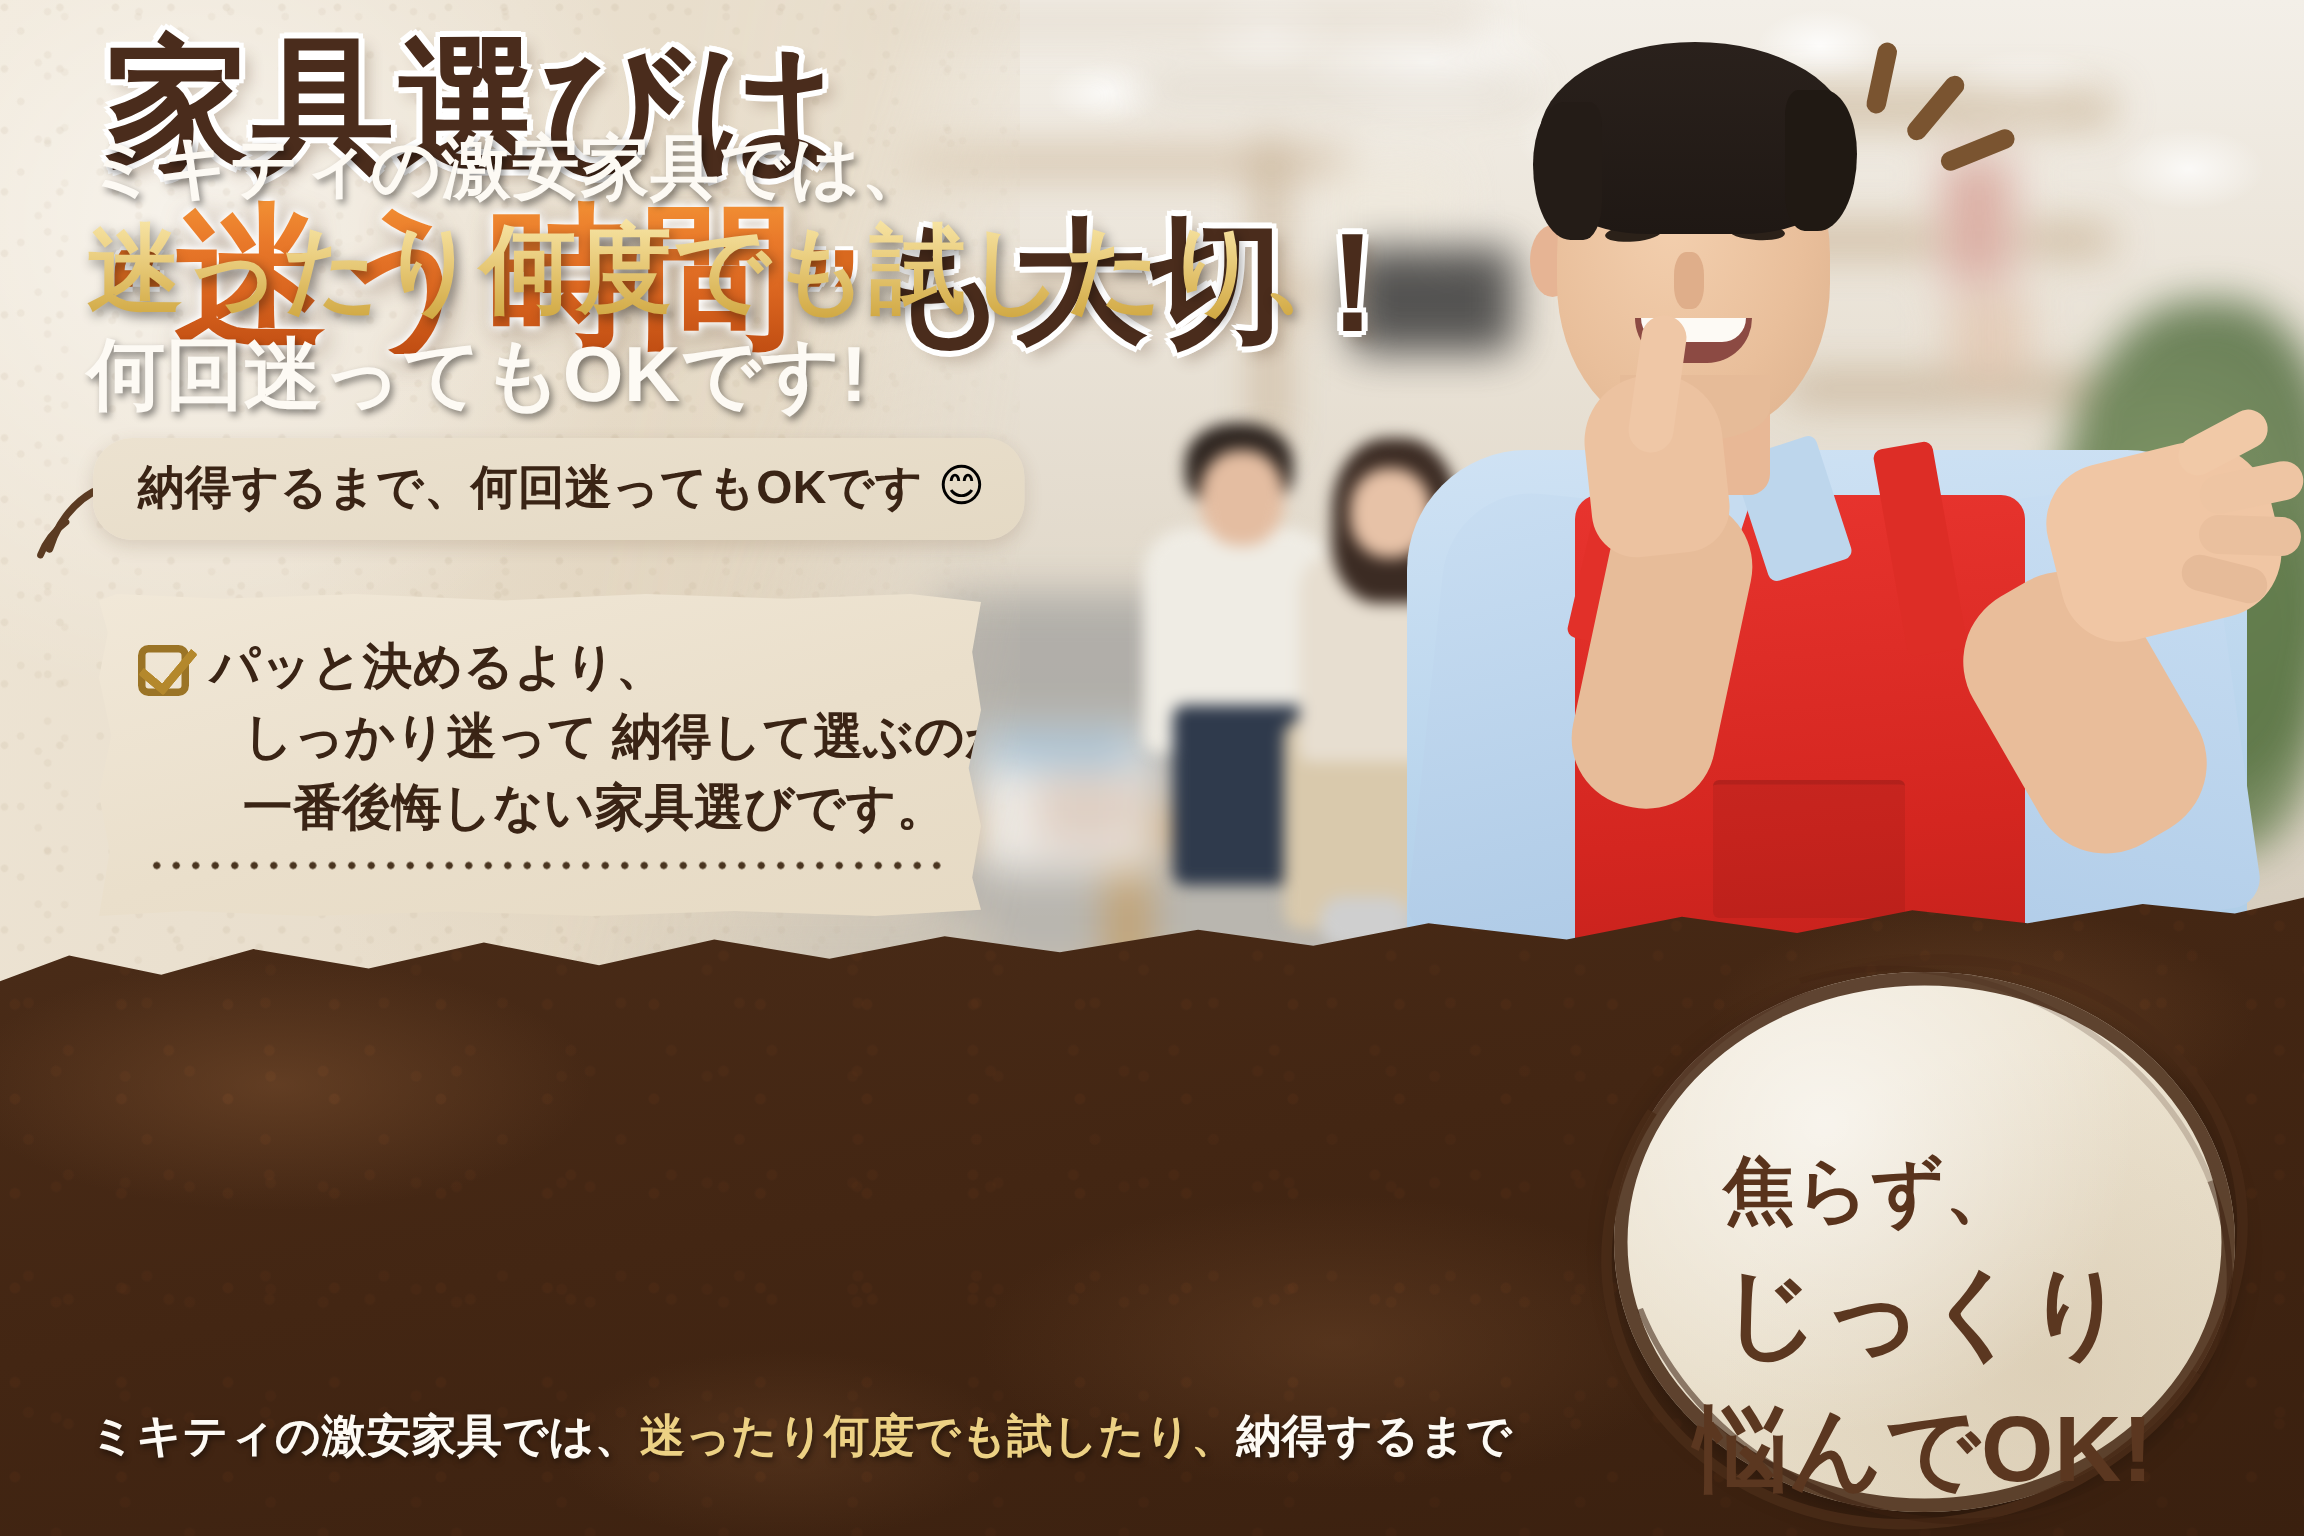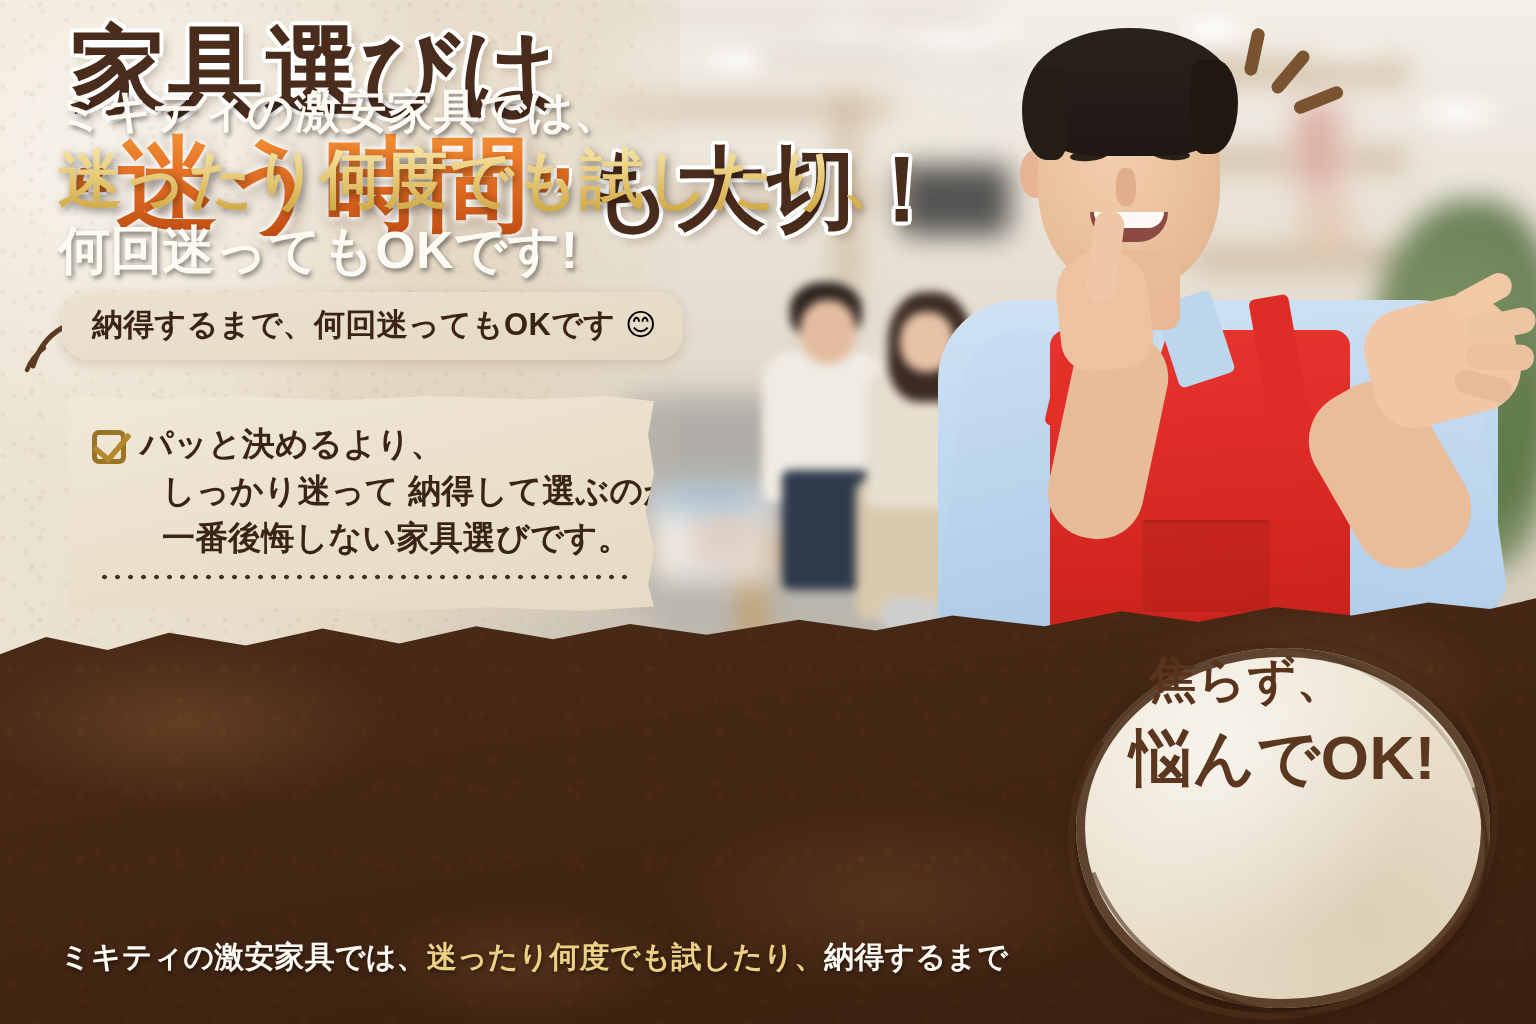--- a/index.html
+++ b/index.html
@@ -295,21 +295,21 @@
     border-top-color:rgba(74,44,24,.35);
     border-right-color:rgba(74,44,24,.72);
     transform:rotate(-14deg);
   }
   .badge-ring2 {
     position:absolute; left:-3px; top:2px; right:-4px; bottom:-2px;
     border-radius:50%; border:4px solid rgba(60,34,18,.55);
     border-left-color:transparent; border-top-color:rgba(60,34,18,.2);
     transform:rotate(26deg);
   }
-  .badge-text { position:absolute; inset:0; display:flex; flex-direction:column; align-items:center; justify-content:flex-start; gap:2px; }
+  .badge-text { position:absolute; inset:0; display:flex; flex-direction:column; align-items:center; justify-content:flex-end; gap:2px; }
   .bg-1 { font-size:48px; font-weight:900; color:#59331c; margin-right:72px; letter-spacing:.01em; }
   .bg-2 { font-size:66px; font-weight:900; color:#5b3720; letter-spacing:.01em; margin-top:2px; }
   .bg-3 { font-size:62px; font-weight:900; color:#5b3720; letter-spacing:.01em; margin-top:2px; }
 </style>
 </head>
 <body>
 
 <div class="banner">
 
   <div class="photo">
@@ -451,17 +451,18 @@
   <div class="bt-small">
     <span class="w">ミキティの激安家具では、</span><span class="g">迷ったり何度でも試したり、</span><span class="w">納得するまで</span>
   </div>
 
   <div class="badge">
     <div class="badge-circle"></div>
     <div class="badge-ring"></div>
     <div class="badge-ring2"></div>
     <div class="badge-text">
       <div class="bg-1">焦らず、</div>
+      <div class="bg-2">じっくり</div>
       <div class="bg-3">悩んでOK!</div>
     </div>
   </div>
 
 </div>
 
 </body></html>

